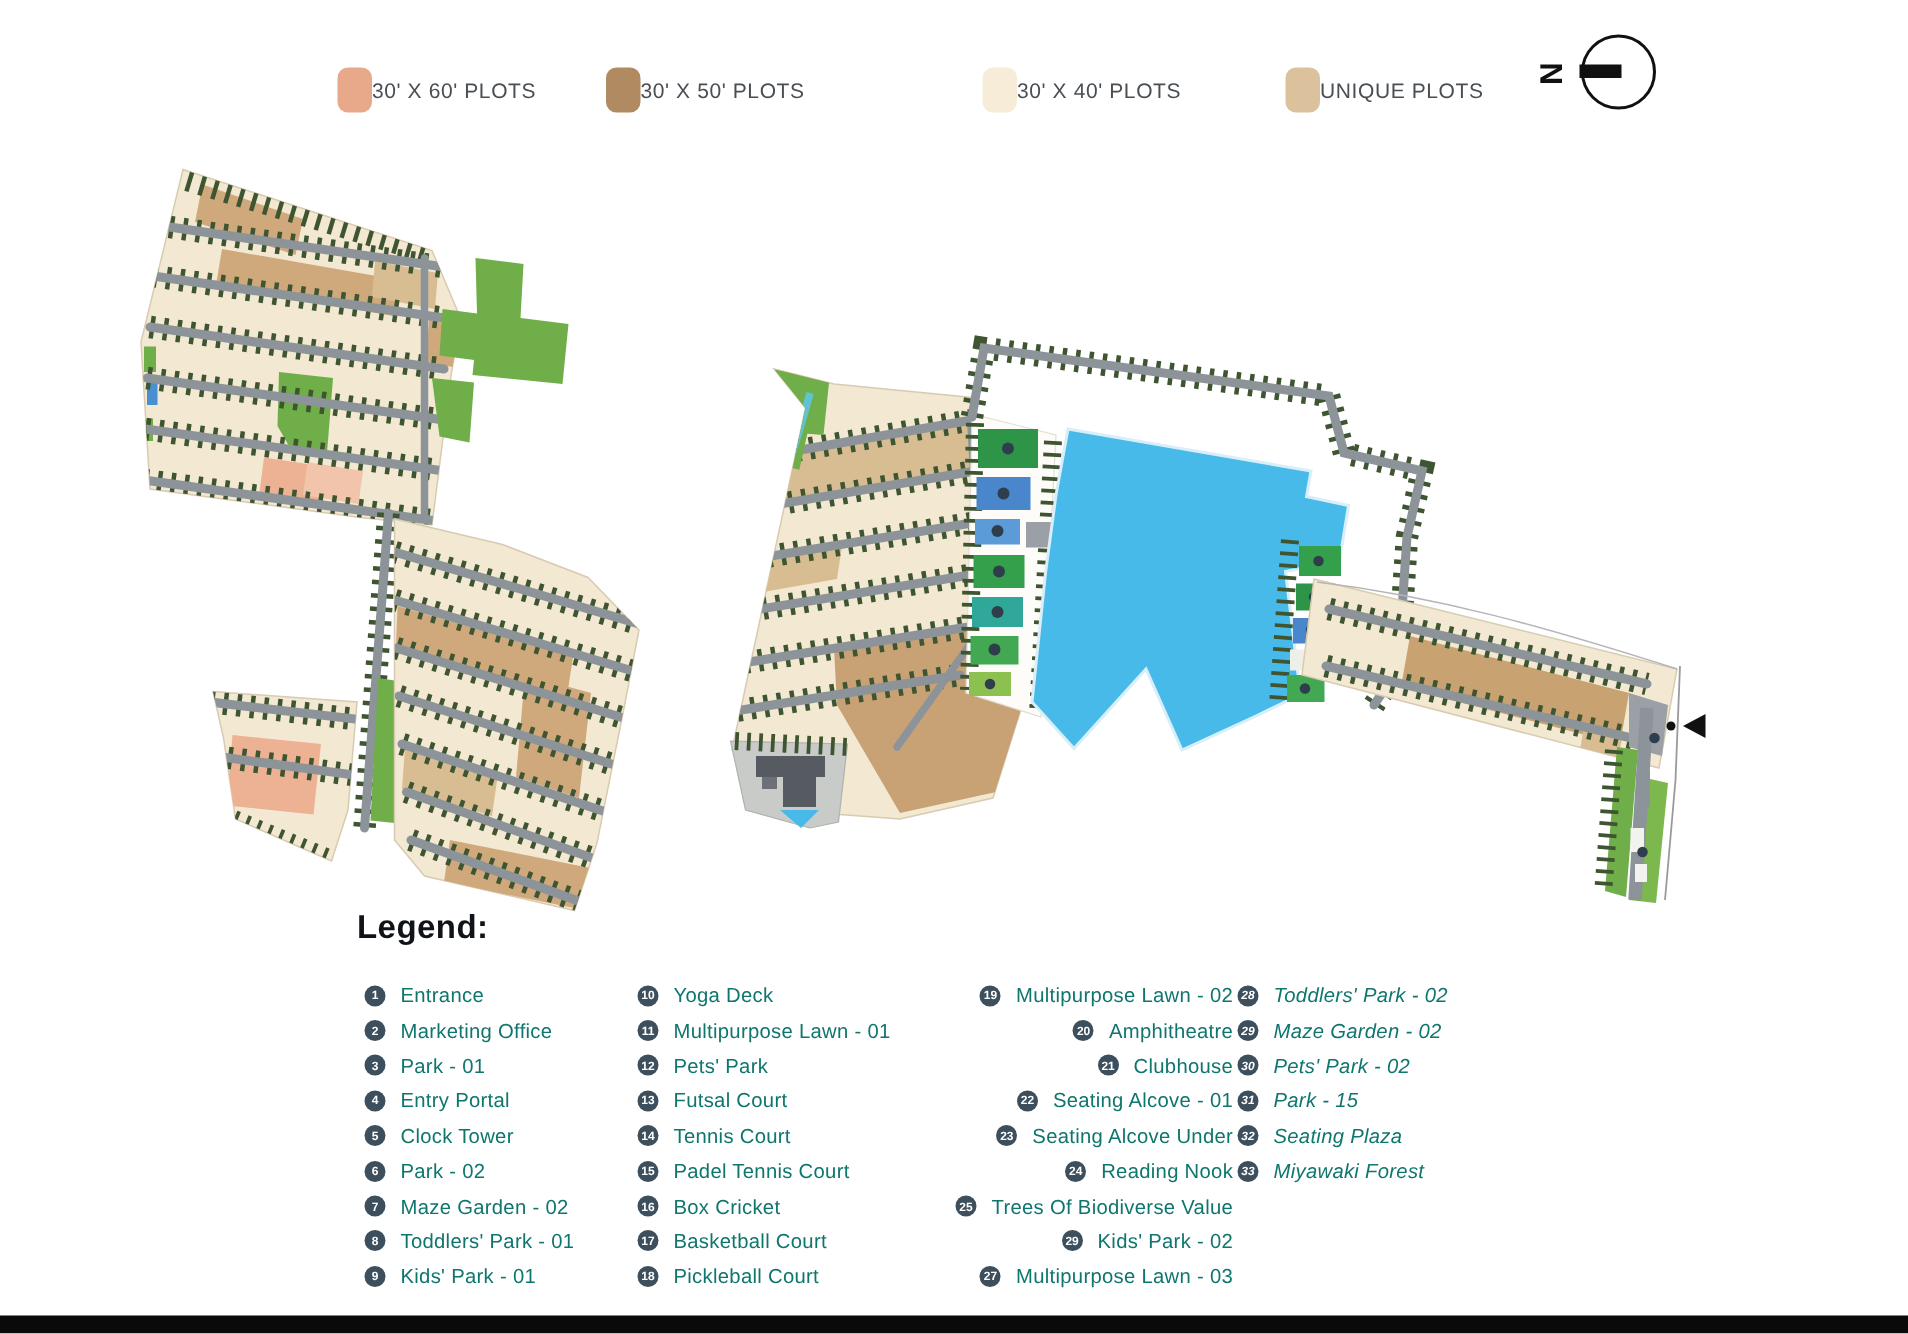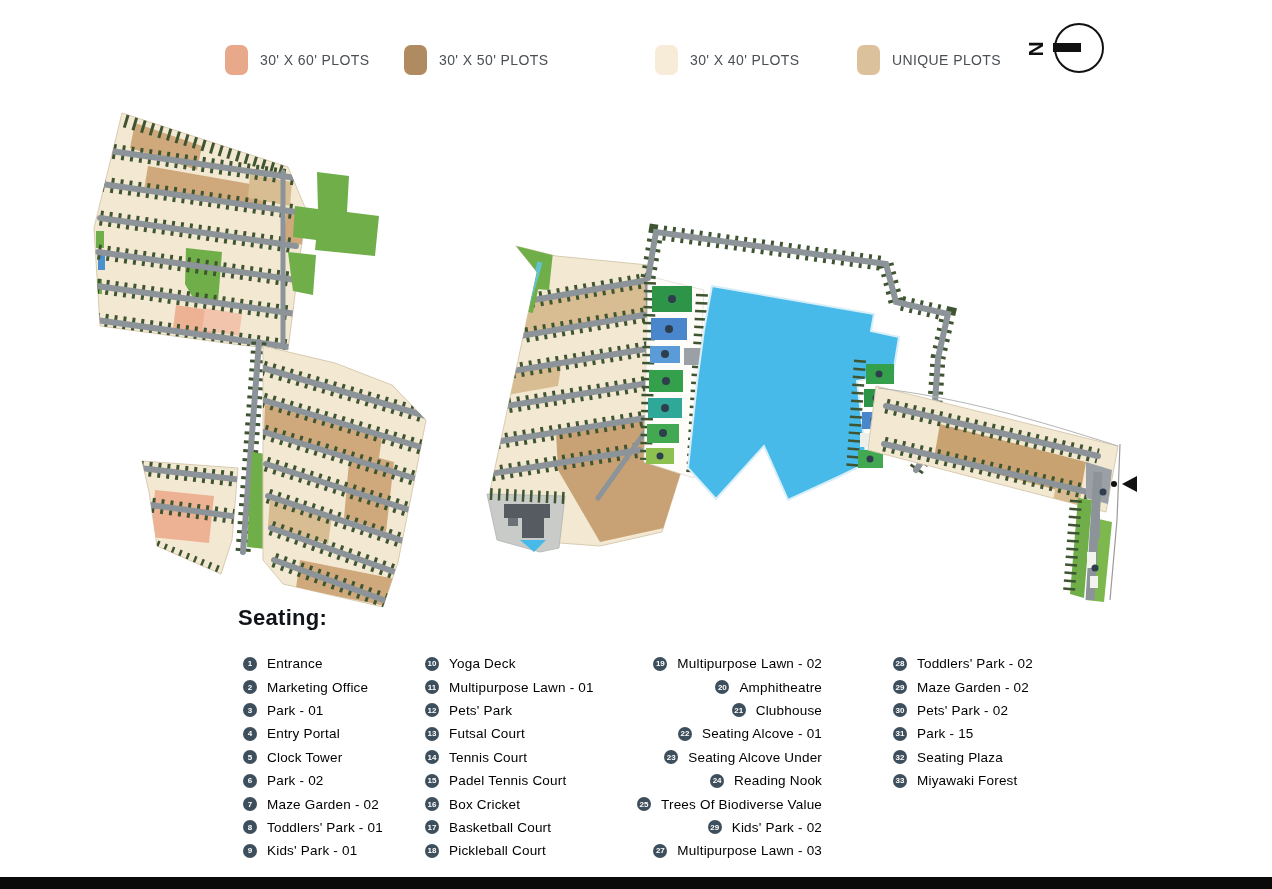--- a/index.html
+++ b/index.html
@@ -2,38 +2,38 @@
 <html><head>
 <meta charset="utf-8">
 <style>
   html,body{margin:0;padding:0;}
   body{
     width:1272px;height:889px;position:relative;overflow:hidden;
     background:#ffffff;
     font-family:"Liberation Sans", sans-serif;
   }
   
-  .plot-legend-item{position:absolute;top:45px;display:flex;align-items:center;gap:12px;}
+  .plot-legend-item{position:absolute;top:45px;display:flex;align-items:center;gap:0;}
   .plot-swatch{width:23px;height:30px;border-radius:7px;}
   .plot-label{font-size:14px;letter-spacing:.4px;color:#4a4f54;}
   
   .compass{position:absolute;left:1028px;top:20px;width:90px;height:58px;}
   .compass-n{position:absolute;left:0;top:17px;font-size:21px;font-weight:800;color:#111;
     transform:rotate(-90deg);}
   .compass-circle{position:absolute;left:26px;top:3px;width:46px;height:46px;border:2.5px solid #111;
     border-radius:50%;}
   .compass-bar{position:absolute;left:-3px;top:18px;width:28px;height:9px;background:#111;}
   
   .legend-title{position:absolute;left:238px;top:605px;font-size:22px;font-weight:700;color:#101418;
     letter-spacing:.3px;}
   .legend-col{position:absolute;top:652px;display:flex;flex-direction:column;}
   .legend-item{display:flex;align-items:center;gap:10px;height:23.4px;}
   .legend-badge{width:14px;height:14px;border-radius:50%;background:#3d4e5c;color:#fff;
     font-size:8px;font-weight:700;display:flex;align-items:center;justify-content:center;flex:0 0 14px;}
-  .legend-label{font-size:13.5px;color:#000000;letter-spacing:.2px;white-space:nowrap;}
+  .legend-label{font-size:13.5px;color:#0f766e;letter-spacing:.2px;white-space:nowrap;}
   
   .map-svg{position:absolute;left:0;top:0;width:1272px;height:889px;}
   .tree{stroke:#3f5532;stroke-width:15;stroke-dasharray:3 6;fill:none;}
   .tree-s{stroke:#3f5532;stroke-width:12;stroke-dasharray:2.5 5.5;fill:none;}
   .road{stroke:#8c949a;stroke-width:6;fill:none;stroke-linecap:round;}
   .road-s{stroke:#8c949a;stroke-width:5;fill:none;stroke-linecap:round;}
   .badge-dot{fill:#2f3e4c;}
   
   .bottom-bar{position:absolute;left:0;bottom:0;width:100%;height:12px;background:#0a0a0a;}
 </style>
@@ -272,21 +272,21 @@
   </div>
 </div>
 
 <div class="compass">
   <span class="compass-n">N</span>
   <span class="compass-circle">
     <span class="compass-bar"></span>
   </span>
 </div>
 
-<div class="legend-title">Seating:</div>
+<div class="legend-title">Legend:</div>
 <div id="legend-cols">
     <div class="legend-col" style="left: 243px;">
   <div class="legend-item">
     <span class="legend-badge">1</span>
     <span class="legend-label">Entrance</span>
   </div>
 
   <div class="legend-item">
     <span class="legend-badge">2</span>
     <span class="legend-label">Marketing Office</span>
@@ -412,21 +412,21 @@
   <div class="legend-item">
     <span class="legend-badge">29</span>
     <span class="legend-label">Kids' Park - 02</span>
   </div>
 
   <div class="legend-item">
     <span class="legend-badge">27</span>
     <span class="legend-label">Multipurpose Lawn - 03</span>
   </div>
 </div>
-    <div class="legend-col" style="left: 893px;">
+    <div class="legend-col" style="left: 825px; font-style: italic;">
   <div class="legend-item">
     <span class="legend-badge">28</span>
     <span class="legend-label">Toddlers' Park - 02</span>
   </div>
 
   <div class="legend-item">
     <span class="legend-badge">29</span>
     <span class="legend-label">Maze Garden - 02</span>
   </div>
 

